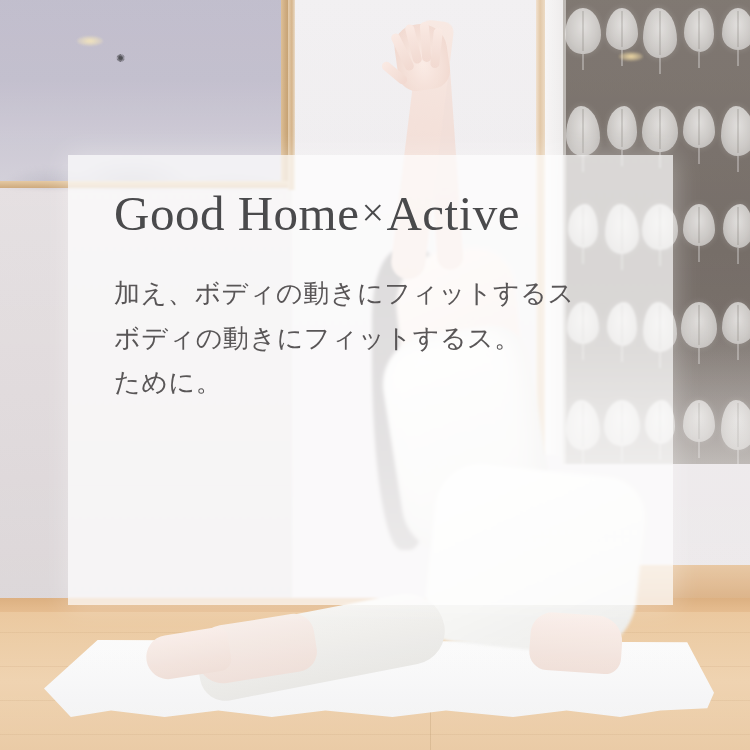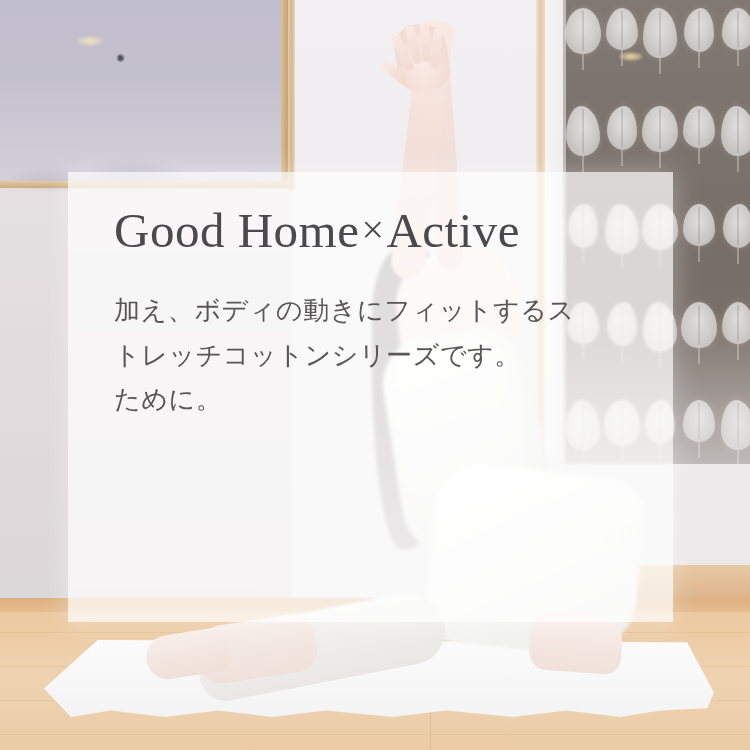--- a/index.html
+++ b/index.html
@@ -267,21 +267,21 @@
   
   .haze{
     position:absolute; inset:0;
     background:linear-gradient(180deg,rgba(255,255,255,.12),rgba(255,255,255,.05) 60%,rgba(255,255,255,.14));
     pointer-events:none;
   }
 
   
   .panel{
     position:absolute;
-    left:68px; top:172px; width:605px; height:450px;
+    left:68px; top:155px; width:605px; height:450px;
     background:rgba(255,255,255,.72);
     backdrop-filter:blur(1px);
     box-shadow:0 0 26px rgba(255,255,255,.35);
   }
   .panel-inner{
     position:absolute; left:46px; top:34px; right:30px;
   }
   .title{
     font-family:"Liberation Serif","DejaVu Serif",serif;
     font-size:49px;
@@ -398,20 +398,20 @@
 
   <div class="panel">
     <div class="panel-inner">
 
       <div class="title">
         <span>Good Home</span><span class="x">×</span><span>Active</span>
       </div>
 
       <div class="body-copy">
         <span class="ln">加え、ボディの動きにフィットするス</span>
-        <span class="ln">トレッチコットンシリーズです。</span>
+        <span class="ln">ボディの動きにフィットするス。</span>
         <span class="ln">ために。</span>
       </div>
 
     </div>
   </div>
 
 </div>
 
 </body></html>

